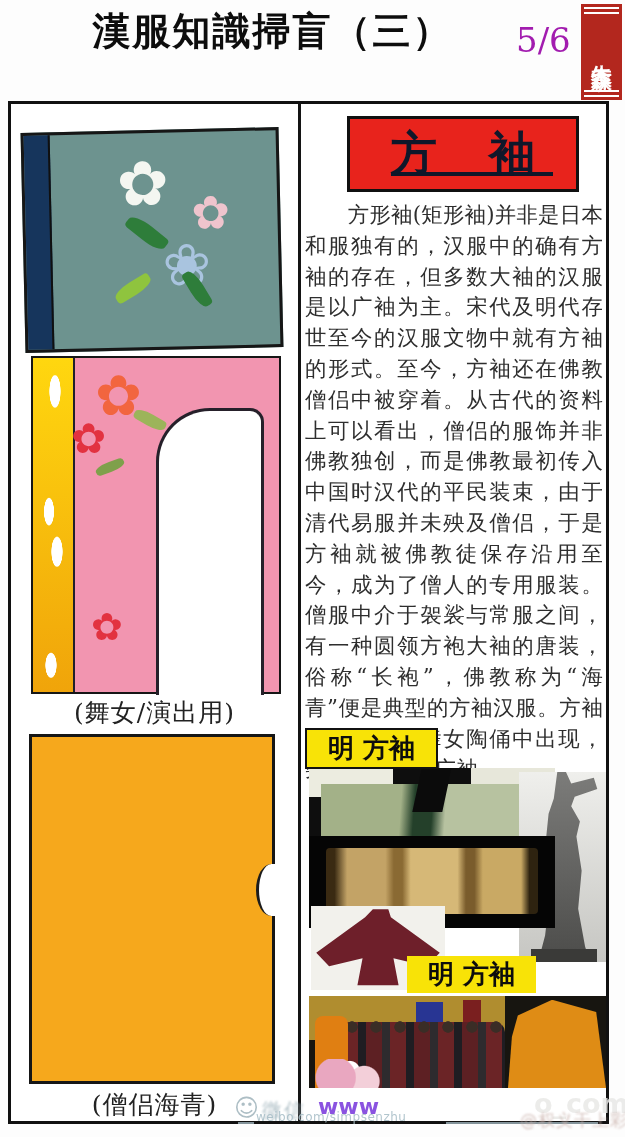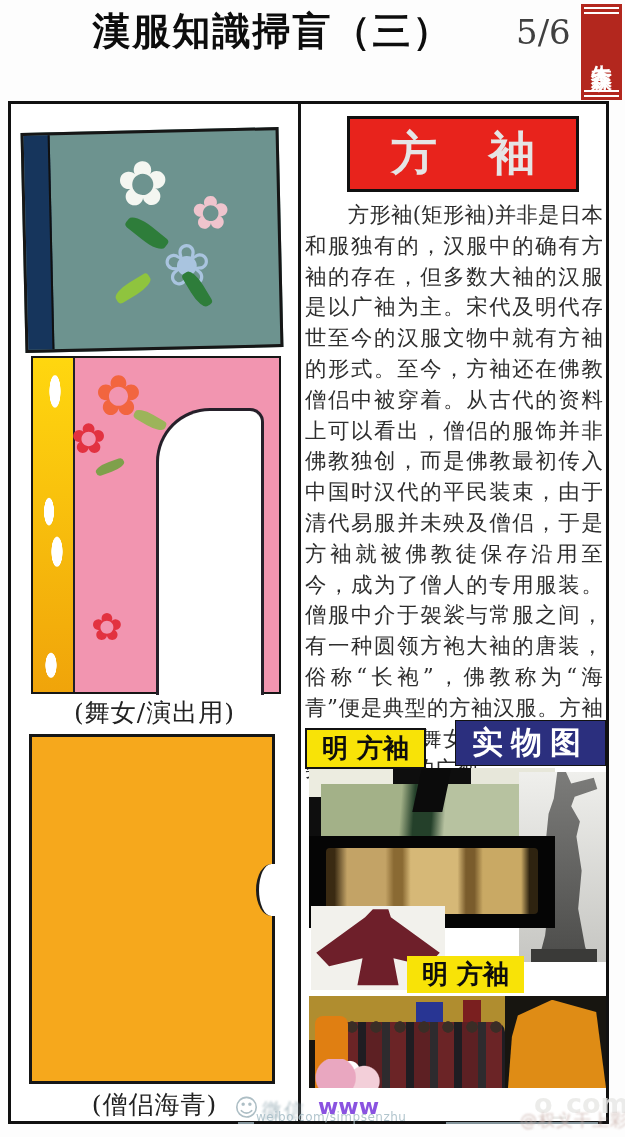--- a/index.html
+++ b/index.html
@@ -2,21 +2,21 @@
 <html><head>
 <meta charset="utf-8">
 <style>
   html,body{margin:0;padding:0;background:#ffffff;}
   .page{position:relative;width:625px;height:1137px;background:#fdfdfd;overflow:hidden;
         font-family:"DejaVu Serif","Liberation Serif",serif;color:#141414;}
 
   
   .title-row{position:absolute;top:6px;left:0;width:545px;text-align:center;}
   .main-title{font-size:38px;font-weight:bold;letter-spacing:2px;color:#0d0d0d;display:inline-block;}
-  .page-num{position:absolute;top:12px;left:516px;font-size:34px;color:#404040;}
+  .page-num{position:absolute;top:20px;left:516px;font-size:34px;color:#a21caf;}
   .subtitle{position:absolute;top:50px;left:0;width:545px;text-align:center;
             font-size:34px;font-weight:500;letter-spacing:2px;color:#161616;}
   .seal{position:absolute;top:4px;right:3px;width:41px;height:96px;background:#b3271e;
         display:flex;align-items:center;justify-content:center;}
   .seal::before,.seal::after{content:"";position:absolute;left:3px;right:3px;height:7px;
         background:linear-gradient(180deg,#fff 0 2px,rgba(255,255,255,0) 2px 5px,#fff 5px 7px);}
   .seal::before{top:3px;} .seal::after{bottom:3px;}
   .seal-text{writing-mode:vertical-rl;text-orientation:upright;color:#fff;font-weight:bold;
         font-size:21px;letter-spacing:3px;}
 
@@ -45,25 +45,25 @@
       border:3px solid #26202a;border-bottom:none;border-radius:54px 14px 0 0;}
   .fl{position:absolute;line-height:1;display:block;}
   .leaf{position:absolute;border-radius:50% 4px 50% 4px;}
   .orange{left:18px;top:630px;width:246px;height:350px;background:#f6a81c;}
   .orange-notch{position:absolute;right:-3px;top:37%;width:16px;height:52px;background:#fff;
       border-left:3px solid #1c1c1c;border-radius:26px 0 0 26px / 44px 0 0 44px;}
 
   
   .banner{position:absolute;left:46px;top:12px;width:232px;height:76px;background:#e8231c;
       border:3px solid #101010;box-sizing:border-box;display:flex;align-items:center;justify-content:center;}
-  .banner span{color:#e5e5e5;font-weight:bold;font-size:46px;letter-spacing:18px;text-indent:18px;}
+  .banner span{color:#0f172a;font-weight:bold;font-size:46px;letter-spacing:18px;text-indent:18px;text-decoration:underline;}
   .body-text{position:absolute;left:4px;right:3px;top:96px;margin:0;font-size:21.4px;
       line-height:30.8px;text-align:justify;text-indent:2em;color:#2e2e2e;letter-spacing:0.2px;}
   .ylab{position:absolute;background:#f8e307;color:#0d0d0d;font-weight:bold;font-size:26px;
-      line-height:1.2;padding:3px 15px;white-space:nowrap;z-index:6;}
+      line-height:1.2;padding:3px 21px;white-space:nowrap;z-index:6;}
   .ylab.bordered{border:2px solid #111;}
   .bluelab{position:absolute;background:#2b2f7e;color:#fff;font-weight:600;font-size:31px;
       line-height:1.15;padding:4px 16px;letter-spacing:8px;border:1px solid #111;white-space:nowrap;}
 
   
   .collage{position:absolute;left:8px;top:664px;width:297px;height:350px;}
   .photo{position:absolute;overflow:hidden;}
   .photo *{filter:blur(0.6px);}
   .p-green{left:0;top:0;width:246px;height:68px;background:#0e0e0e;}
   .pg-wl{position:absolute;top:0;left:0;width:34%;height:42%;background:#ecece0;}
@@ -157,21 +157,20 @@
 
     <div class="col-right">
 
       <div class="banner">
         <span>方 袖</span>
       </div>
 
       <p class="body-text">方形袖(矩形袖)并非是日本和服独有的，汉服中的确有方袖的存在，但多数大袖的汉服是以广袖为主。宋代及明代存世至今的汉服文物中就有方袖的形式。至今，方袖还在佛教僧侣中被穿着。从古代的资料上可以看出，僧侣的服饰并非佛教独创，而是佛教最初传入中国时汉代的平民装束，由于清代易服并未殃及僧侣，于是方袖就被佛教徒保存沿用至今，成为了僧人的专用服装。僧服中介于袈裟与常服之间，有一种圆领方袍大袖的唐装，俗称“长袍”，佛教称为“海青”便是典型的方袖汉服。方袖还在古代的舞女陶俑中出现，类似舞者服的广袖。</p>
 
       <span class="ylab bordered" style="left:4px;top:624px;">明 方袖</span>
-      <span class="bluelab" style="right:0;top:616px;">实物图</span>
 
       <div class="collage">
 
         <div class="photo p-green">
           <div class="pg-wl"></div>
           <div class="pg-wr"></div>
           <div class="pg-cloth"></div>
           <div class="pg-collar"></div>
         </div>
 

